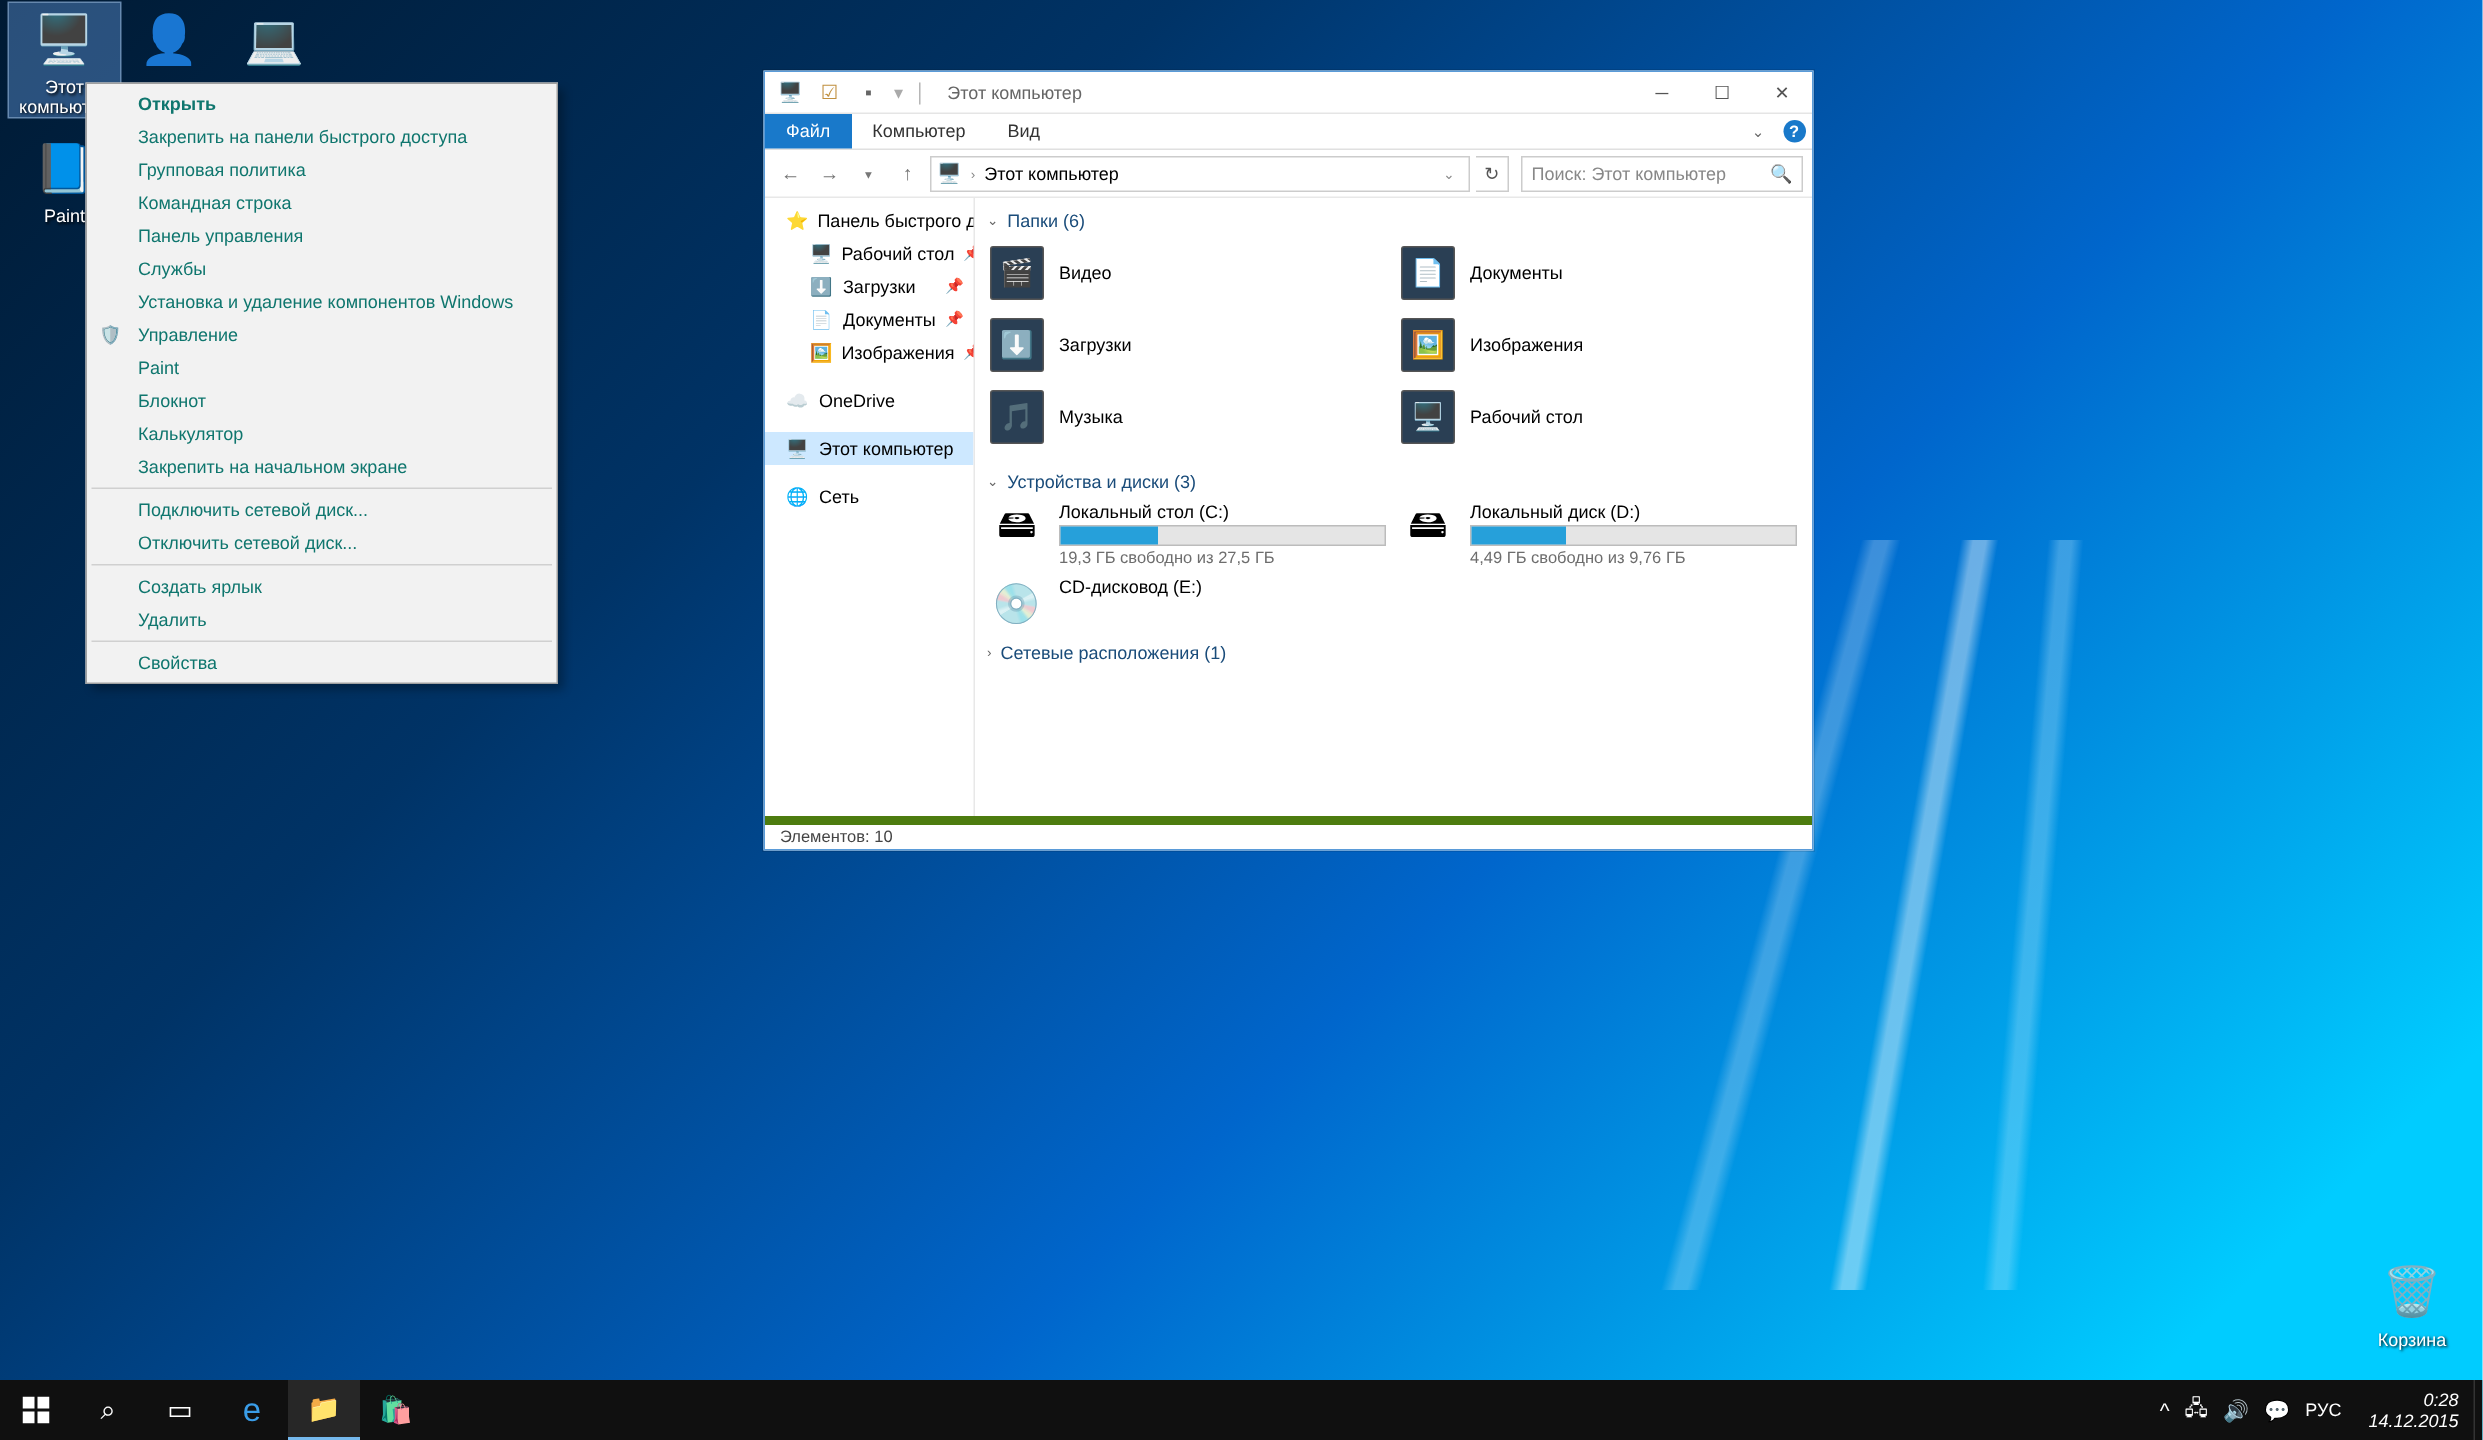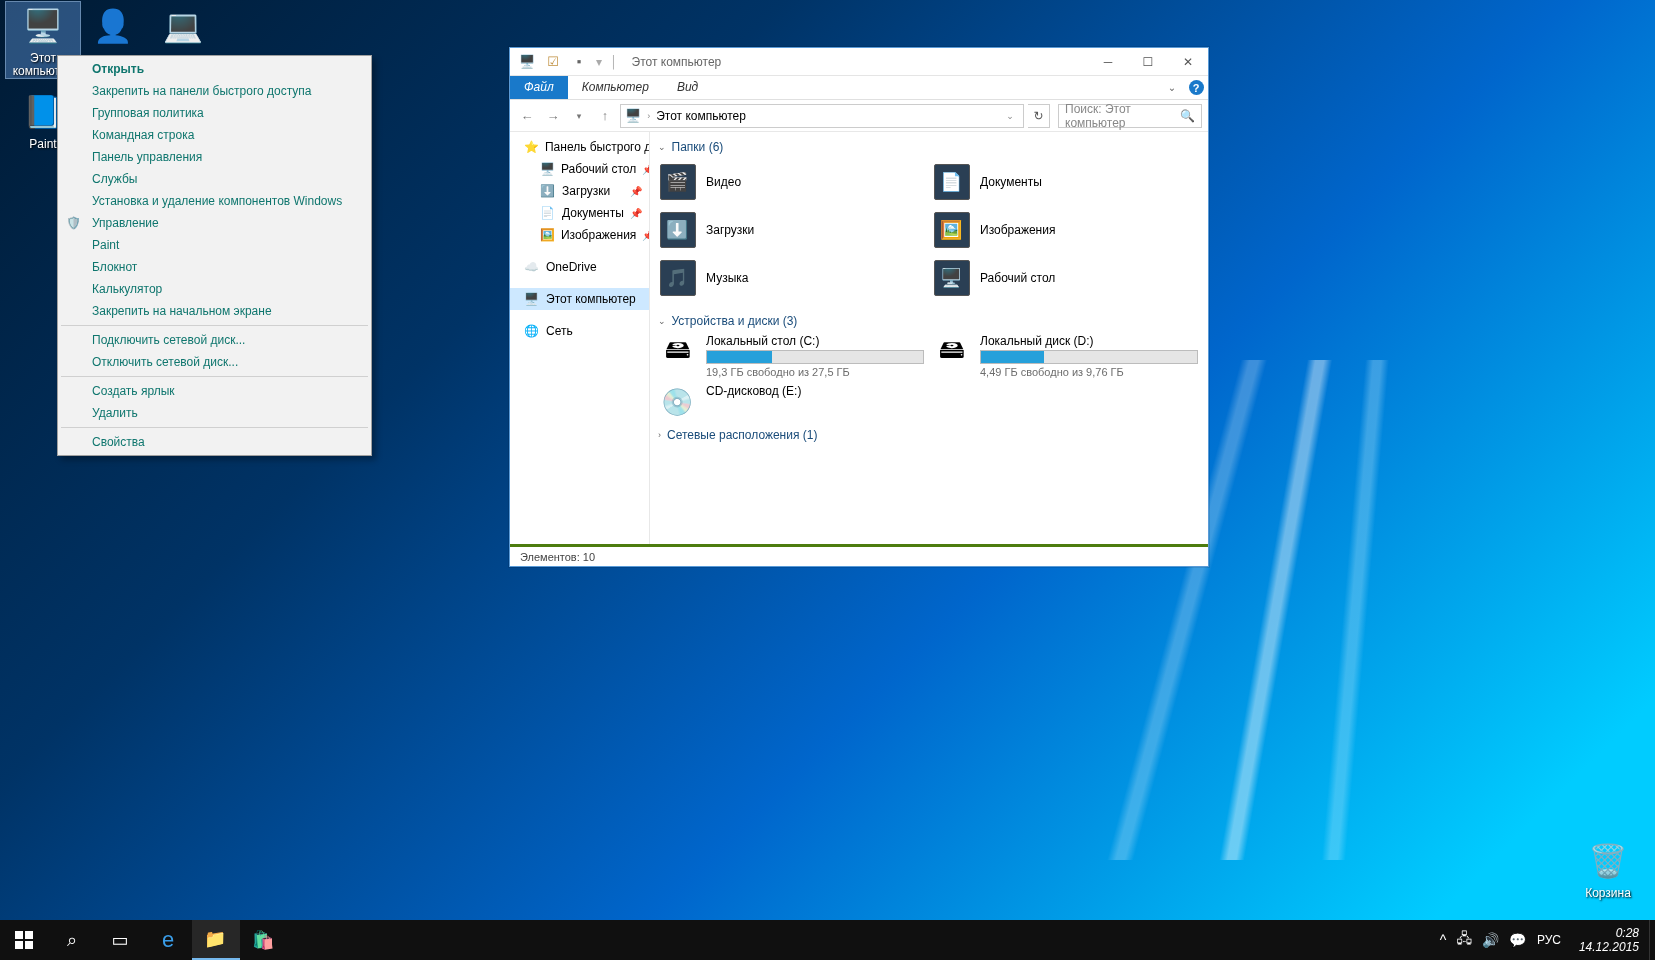--- a/index.html
+++ b/index.html
@@ -25,35 +25,35 @@
 .explorer { position: absolute; left: 509px; top: 47px; width: 700px; height: 520px; background: #fff; border: 1px solid #5a9bd8; box-shadow: 0 0 0 1px rgba(0,0,0,.1); display: flex; flex-direction: column; }
 .titlebar { height: 28px; background: #fff; border-bottom: 1px solid #e5e5e5; display: flex; align-items: center; font-size: 12px; color: #666; }
 .titlebar .qat { display: flex; align-items: center; gap: 4px; padding: 0 6px; }
 .titlebar .qat-icon { width: 22px; height: 22px; display: flex; align-items: center; justify-content: center; font-size: 13px; }
 .titlebar .qat-divider { color: #aaa; padding: 0 2px; }
 .titlebar .title { flex: 1; padding-left: 6px; }
 .titlebar .winbtns { display: flex; }
 .titlebar .winbtn { width: 40px; height: 28px; display: flex; align-items: center; justify-content: center; font-size: 12px; color: #555; }
 
 .ribbon-tabs { height: 24px; display: flex; align-items: stretch; border-bottom: 1px solid #e0e0e0; font-size: 12px; }
-.ribbon-tabs .tab { padding: 4px 14px 0; color: #333; cursor: default; font-style: italic; }
+.ribbon-tabs .tab { padding: 4px 14px 0; color: #333; cursor: default; }
 .ribbon-tabs .tab.file { background: #1979ca; color: #fff; }
 .ribbon-tabs .spacer { flex: 1; }
 .ribbon-tabs .chev { width: 24px; display: flex; align-items: center; justify-content: center; color: #666; font-size: 10px; }
 .ribbon-tabs .help { width: 24px; display: flex; align-items: center; justify-content: center; }
 .ribbon-tabs .help-circle { width: 15px; height: 15px; border-radius: 50%; background: #1979ca; color: #fff; font-size: 11px; font-weight: bold; display: flex; align-items: center; justify-content: center; }
 
 .navbar { height: 32px; display: flex; align-items: center; padding: 0 6px; gap: 4px; border-bottom: 1px solid #e8e8e8; }
 .navbar .nav-btn { width: 22px; height: 22px; display: flex; align-items: center; justify-content: center; color: #777; font-size: 13px; cursor: default; }
 .navbar .addr { flex: 1; height: 24px; border: 1px solid #ccc; display: flex; align-items: center; padding: 0 4px; font-size: 12px; gap: 6px; }
 .navbar .addr .pc-icon { font-size: 13px; }
 .navbar .addr .crumb-sep { color: #888; font-size: 9px; }
 .navbar .addr-drop { width: 18px; display:flex; align-items:center; justify-content:center; color:#888; font-size:9px;}
 .navbar .refresh { width: 22px; height: 24px; border: 1px solid #ccc; border-left: none; display:flex; align-items: center; justify-content: center; font-size: 12px; color:#555;}
-.navbar .search { width: 144px; height: 24px; border: 1px solid #ccc; margin-left: 4px; display:flex; align-items:center; padding: 0 6px; font-size:12px; color:#888; }
+.navbar .search { width: 188px; height: 24px; border: 1px solid #ccc; margin-left: 4px; display:flex; align-items:center; padding: 0 6px; font-size:12px; color:#888; }
 .navbar .search .sicon { margin-left:auto; color:#555;}
 
 .body { flex: 1; display: flex; overflow: hidden; }
 .navpane { width: 140px; border-right: 1px solid #e8e8e8; padding: 4px 0; font-size: 12px; overflow: hidden; }
 .navpane .nitem { display:flex; align-items:center; gap:6px; padding: 2px 6px 2px 14px; height: 22px; cursor:default; white-space: nowrap; }
 .navpane .nitem.indent { padding-left: 30px; }
 .navpane .nitem.selected { background: #cde8ff; }
 .navpane .nitem .nicon { width: 16px; height:16px; display:flex; align-items:center; justify-content:center; font-size:12px; }
 .navpane .pin { margin-left:auto; font-size: 10px; color:#888; }
 .navpane .gap { height: 10px; }
@@ -66,21 +66,21 @@
 .folder-item .ficon { width: 36px; height: 36px; background: #2a3f54; border: 1px solid #555; border-radius: 2px; display:flex; align-items:center; justify-content:center; font-size:18px; color:#7bb3e0;}
 .drives-grid { display: grid; grid-template-columns: 1fr 1fr; gap: 6px 10px; padding: 2px 6px; }
 .drive-item { display:flex; gap:10px; }
 .drive-item .dicon { width: 36px; height: 36px; display:flex; align-items:center; justify-content:center; font-size:26px; }
 .drive-item .dinfo { flex:1; }
 .drive-item .dname { font-size:12px; margin-bottom:2px;}
 .drive-item .bar { height: 14px; background:#e5e5e5; border:1px solid #bcbcbc; position:relative; margin-bottom:2px;}
 .drive-item .bar .fill { position:absolute; left:0; top:0; bottom:0; background:#26a0da;}
 .drive-item .dfree { font-size:11px; color:#6d6d6d;}
 
-.statusbar { height: 22px; border-top:3px solid #4d7c0f; display:flex; align-items:center; padding: 0 10px; font-size:11px; color:#444;}
+.statusbar { height: 22px; border-top:6px solid #4d7c0f; display:flex; align-items:center; padding: 0 10px; font-size:11px; color:#444;}
 
 
 .taskbar { position:absolute; left:0; right:0; bottom:0; height:40px; background:#101010; display:flex; align-items:center; color:#fff; }
 .taskbar .tbtn { width:48px; height:40px; display:flex; align-items:center; justify-content:center; font-size:18px; }
 .taskbar .tbtn.active { border-bottom: 2px solid #76b9ed; background:#272727;}
 .taskbar .spacer { flex:1; }
 .taskbar .tray { display:flex; align-items:center; gap:10px; padding: 0 8px; font-size:12px;}
 .taskbar .tray .tray-icon { font-size:14px;}
 .taskbar .clock { text-align:right; font-size:12px; line-height:1.2; padding: 0 10px; font-style: italic;}
 .taskbar .show-desktop { width:6px; height:40px; border-left:1px solid #333;}

